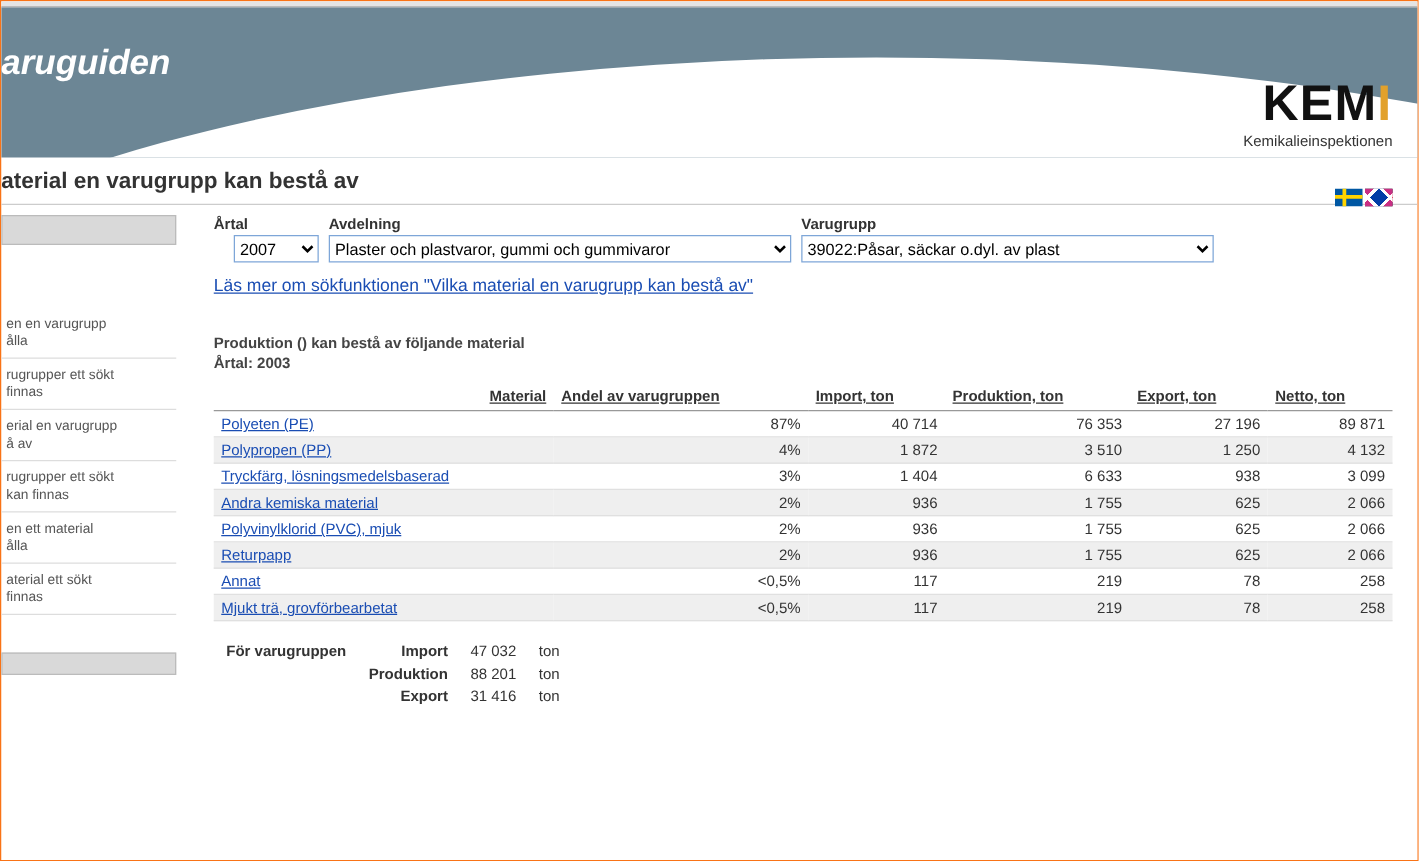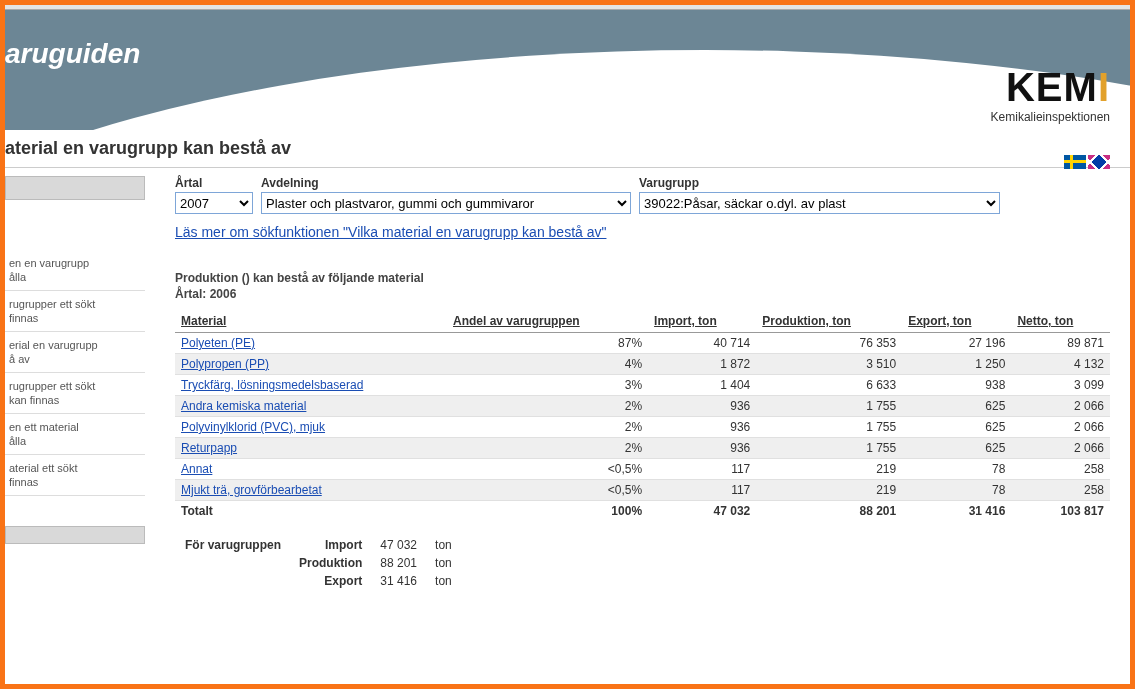--- a/index.html
+++ b/index.html
@@ -1,16 +1,16 @@
 <!DOCTYPE html>
 <html><head>
 <meta charset="utf-8">
 <style>
   html,body{margin:0;padding:0;font-family:Verdana,Arial,sans-serif;font-size:12px;color:#333;background:#fff;}
-  .viewport{width:1135px;height:689px;overflow:hidden;position:relative;background:#fff;border:5px solid #f97316;box-sizing:border-box;}
+  .viewport{width:1135px;height:689px;overflow:hidden;position:relative;background:#fff;border:1px solid #f97316;box-sizing:border-box;}
   .top-gap{height:4px;background:#e4e4e4;border-bottom:1px solid #aaa;}
   .header{height:120px;background:#6c8695;position:relative;overflow:hidden;}
   .header .curve{position:absolute;left:-200px;bottom:-520px;width:1800px;height:600px;background:#fff;border-radius:50%;}
   .header .title{position:absolute;left:0;top:28px;color:#fff;font-size:28px;font-weight:bold;font-style:italic;}
   .logo{position:absolute;right:20px;top:60px;text-align:right;}
   .logo .kemi{font-size:40px;font-weight:900;letter-spacing:1px;color:#111;}
   .logo .kemi .bar{color:#e2a12b;}
   .logo .sub{font-size:12px;color:#333;}
   .flags{position:absolute;right:20px;top:150px;display:flex;gap:2px;}
   .flag{width:22px;height:14px;display:block;}
@@ -23,29 +23,29 @@
   .body-row{display:flex;align-items:flex-start;}
   .sidebar{width:140px;flex:0 0 140px;}
   .sidebar .graybox{background:#d9d9d9;height:22px;margin:8px 0 4px 0;border:1px solid #bbb;}
   .sidebar ul{list-style:none;margin:50px 0 0 0;padding:0;}
   .sidebar li{padding:6px 4px;border-bottom:1px solid #ddd;color:#555;font-size:11px;line-height:14px;}
   .sidebar .graybox2{background:#d9d9d9;height:16px;margin-top:30px;border:1px solid #bbb;}
   .main{flex:1;padding:8px 20px 0 30px;}
   .filters{display:flex;gap:8px;align-items:flex-end;margin-bottom:10px;}
   .filters .col label{display:block;font-weight:bold;font-size:12px;margin-bottom:2px;}
   .filters select{font-size:13px;border:1px solid #7ea6d8;height:22px;background:#fff;}
-  .filters .col.year select{width:78px;}
+  .filters .col.year select{width:68px;margin-left:16px;}
   .filters .col.dept select{width:370px;}
-  .filters .col.grp select{width:361px;}
+  .filters .col.grp select{width:330px;}
   a.link{color:#1a4db3;text-decoration:underline;}
   .helplink{font-size:14px;margin-bottom:30px;display:inline-block;}
   .section-title{font-weight:bold;font-size:12px;color:#444;line-height:16px;}
   table.data{width:100%;border-collapse:collapse;margin-top:8px;font-size:12px;}
   table.data th{text-align:left;font-weight:bold;text-decoration:underline;padding:4px 6px;border-bottom:1px solid #999;color:#333;}
-  table.data th.left{text-align:left;}
+  table.data th.left{text-align:right;}
   table.data td{text-align:right;padding:3px 6px;border-bottom:1px solid #e0e0e0;}
   table.data td.left{text-align:left;}
   table.data td.left a{color:#1a4db3;}
   table.data tr.alt{background:#efefef;}
   table.data tr.total td{font-weight:bold;border-top:1px solid #666;border-bottom:none;}
   .summary{margin-top:14px;font-size:12px;}
   .summary table td{padding:1px 8px;text-align:right;}
   .summary table td.lbl{font-weight:bold;}
   .summary table td.unit{text-align:center;font-weight:normal;}
 </style>
@@ -103,21 +103,21 @@
         <div class="col grp">
           <label>Varugrupp</label>
           <select><option>39022:Påsar, säckar o.dyl. av plast</option></select>
         </div>
       </div>
 
       <a href="#" class="link helplink">Läs mer om sökfunktionen "Vilka material en varugrupp kan bestå av"</a>
 
       <div class="section-title">
         <span>Produktion () kan bestå av följande material</span><br>
-        <span>Årtal: 2006</span>
+        <span>Årtal: 2003</span>
       </div>
 
       <table class="data">
         <thead>
           <tr>
             <th class="left" style="width:260px">Material</th>
             <th>Andel av varugruppen</th>
             <th>Import, ton</th>
             <th>Produktion, ton</th>
             <th>Export, ton</th>
@@ -181,28 +181,20 @@
               <td>78</td>
               <td>258</td>
             </tr>
             <tr class="alt">
               <td class="left"><a href="#">Mjukt trä, grovförbearbetat</a></td>
               <td>&lt;0,5%</td>
               <td>117</td>
               <td>219</td>
               <td>78</td>
               <td>258</td>
-            </tr>
-            <tr class="total">
-              <td class="left">Totalt</td>
-              <td>100%</td>
-              <td>47 032</td>
-              <td>88 201</td>
-              <td>31 416</td>
-              <td>103 817</td>
             </tr>
           </tbody>
       </table>
 
       <div class="summary">
         <table>
           <tbody id="sumbody">
               <tr>
                 <td class="lbl" rowspan="3" style="text-align:left;vertical-align:top">För varugruppen</td>
                 <td class="lbl">Import</td>

